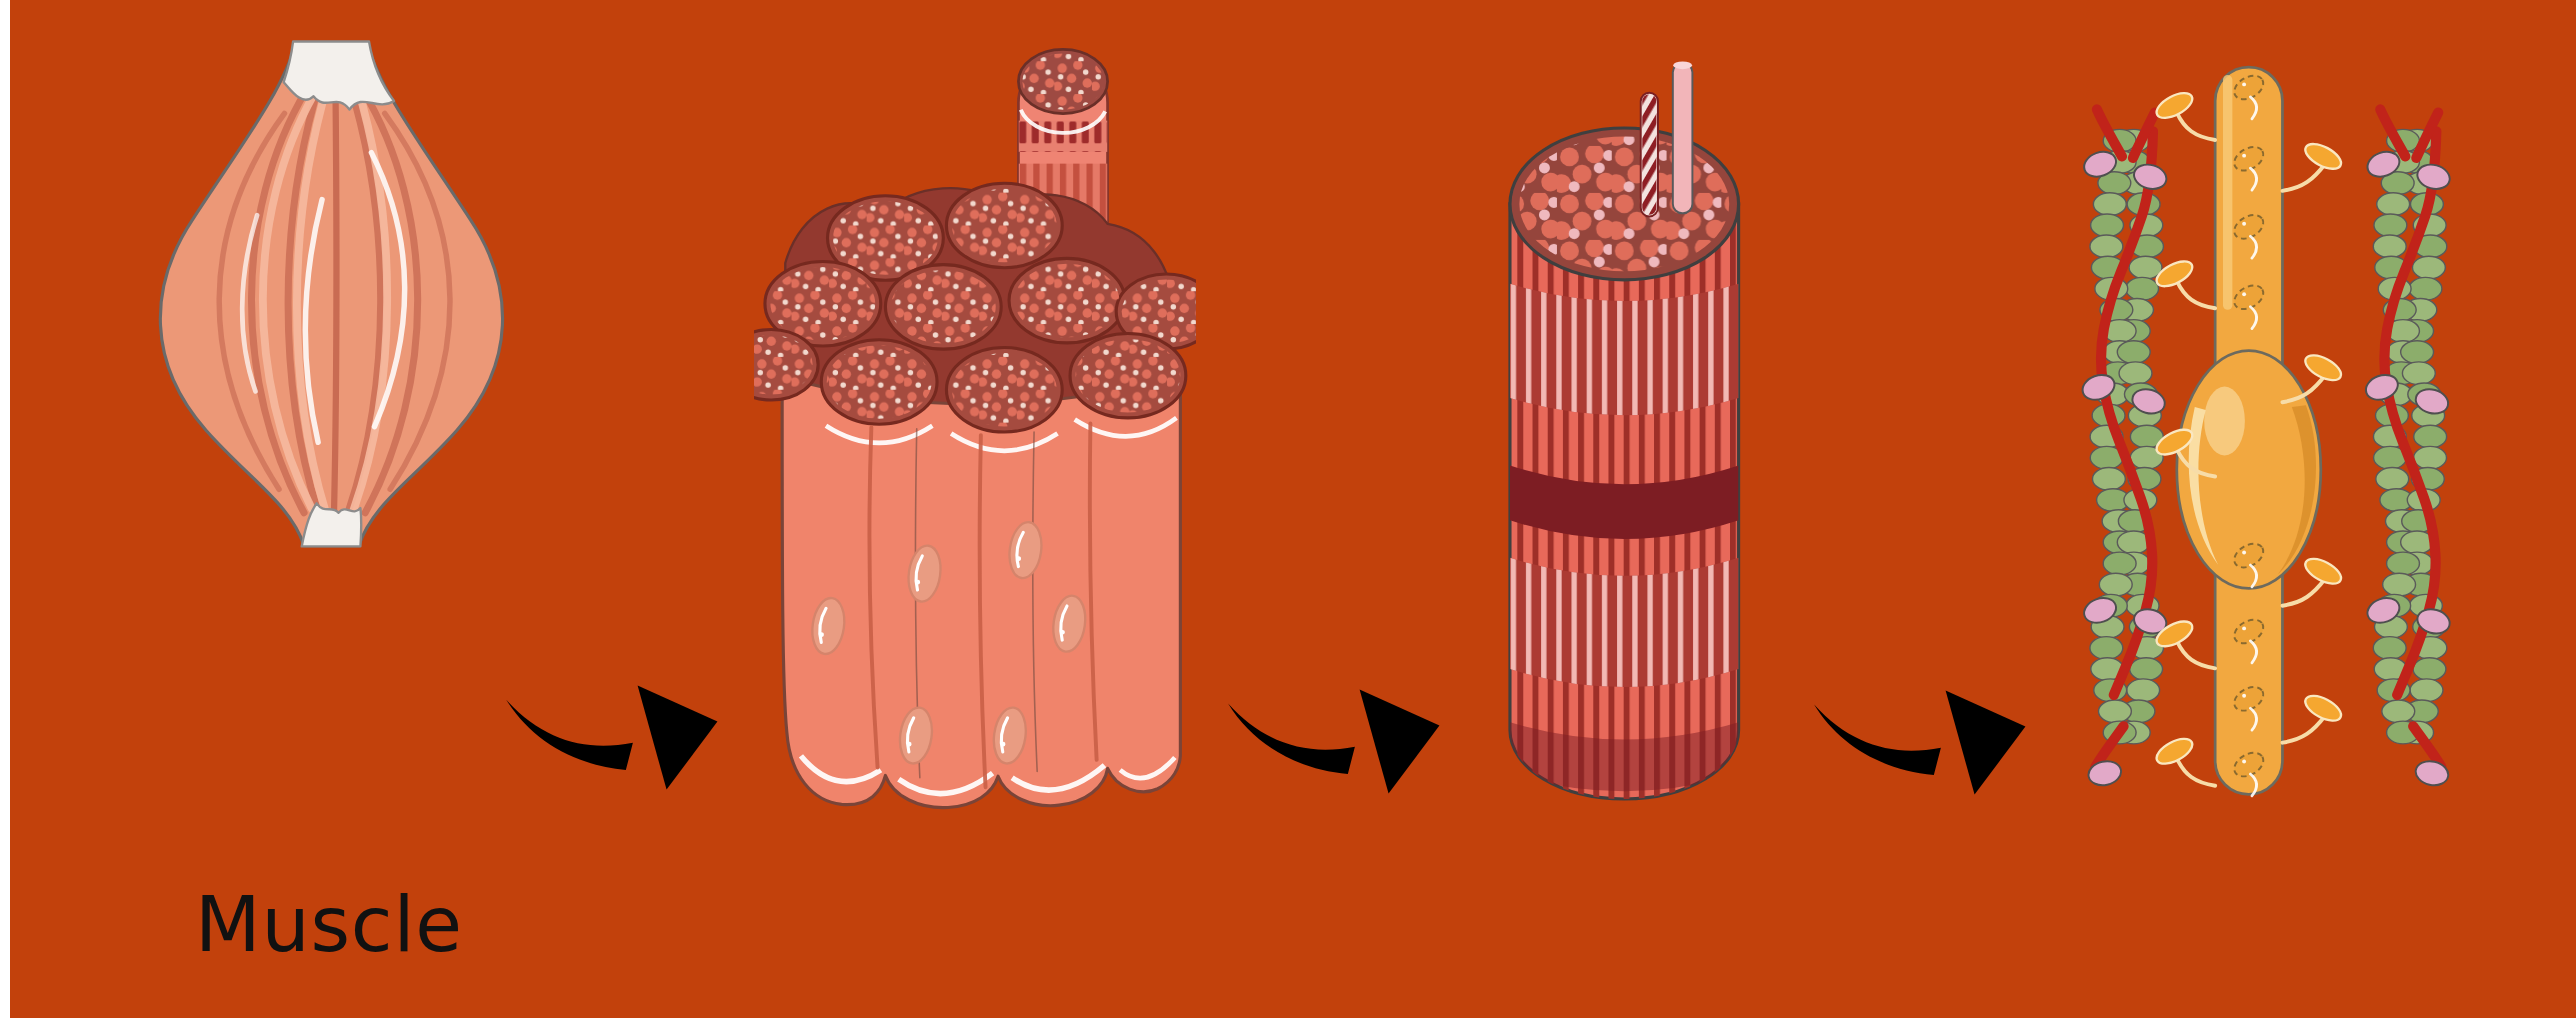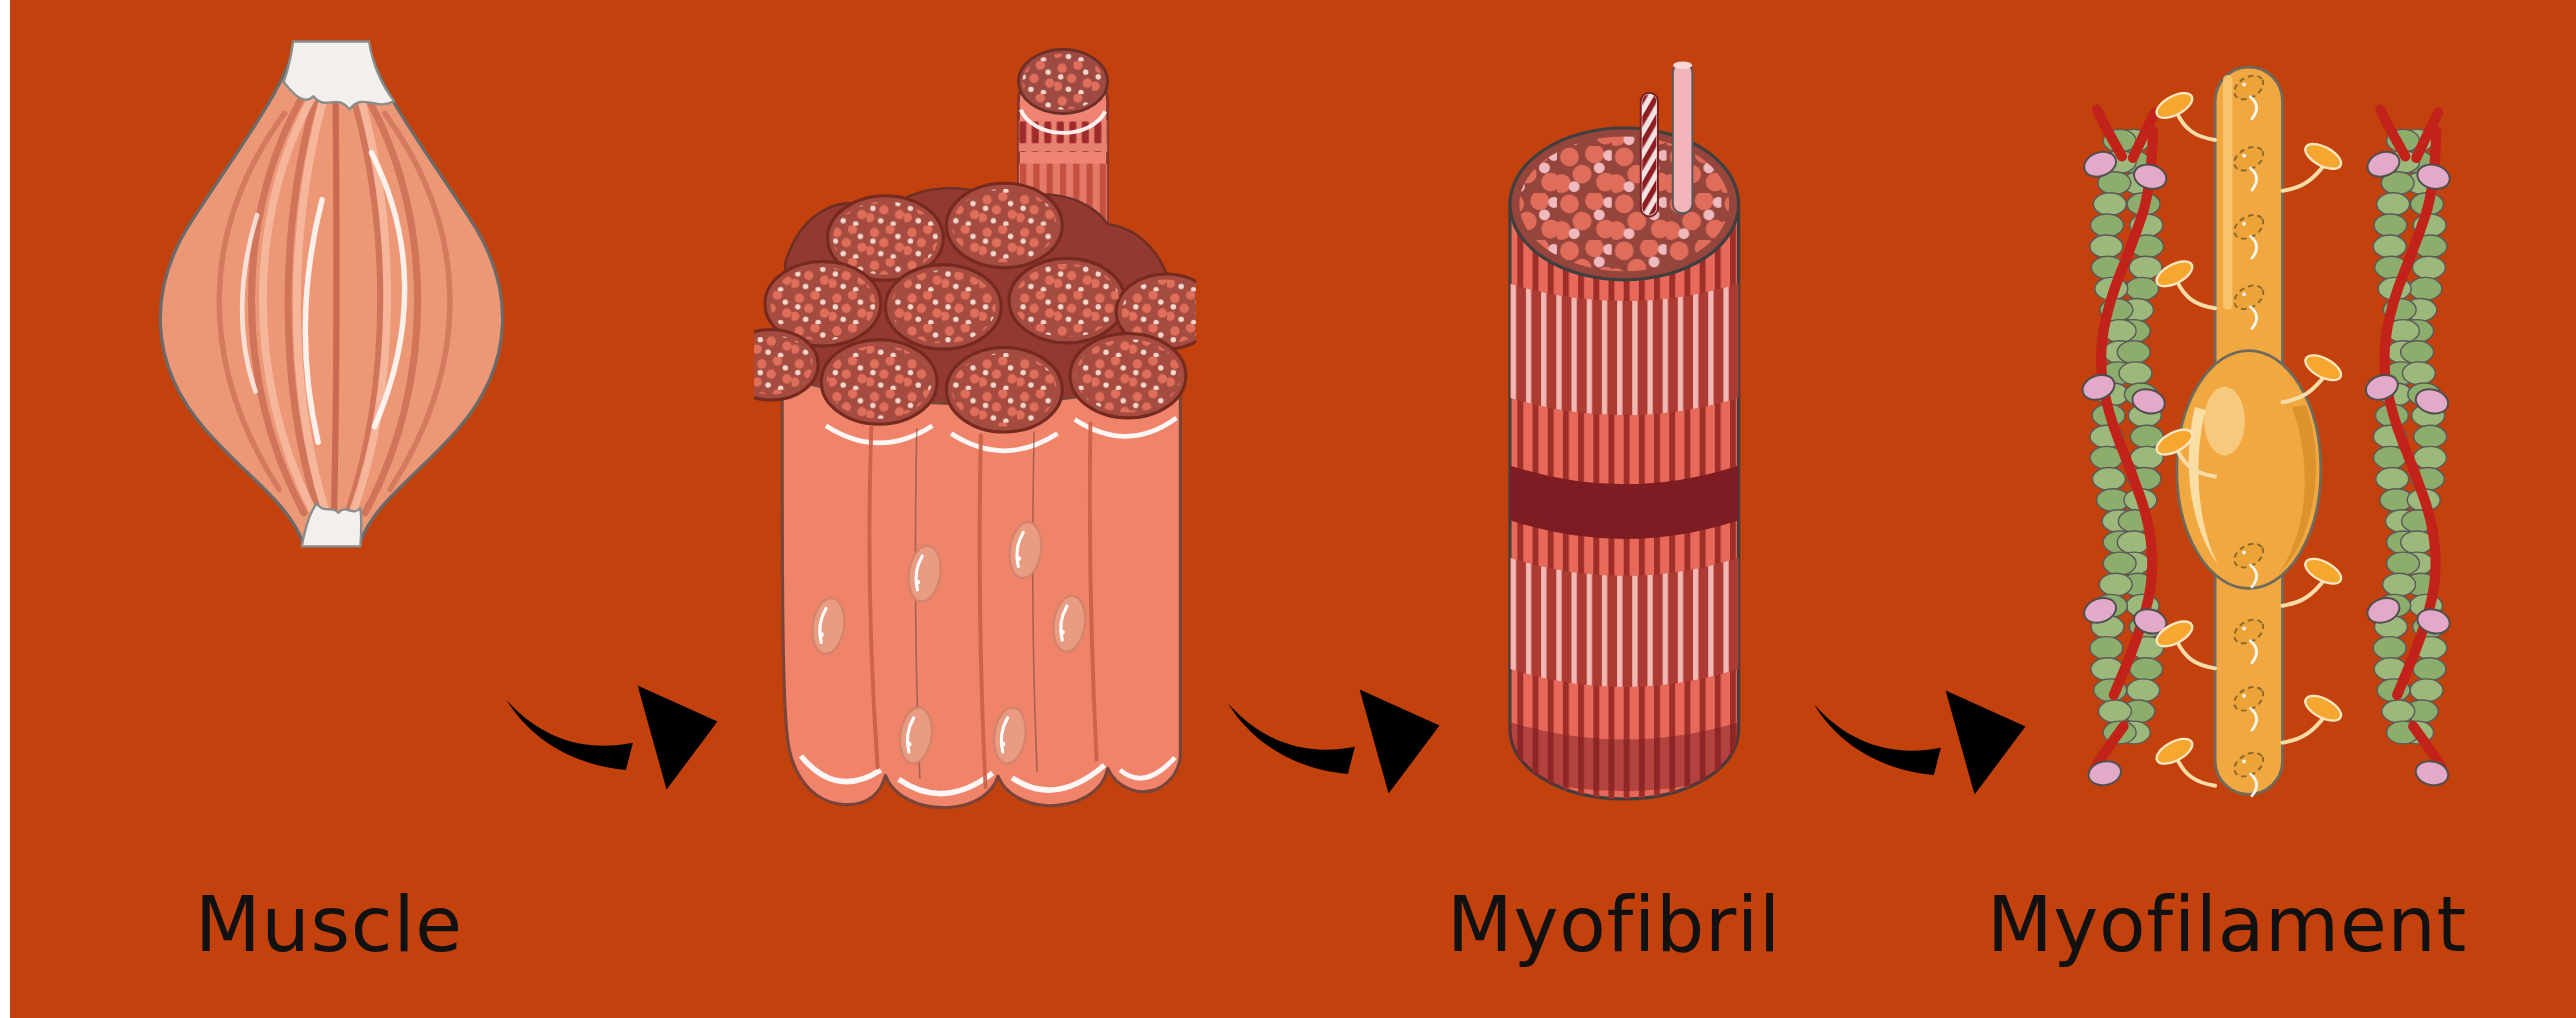--- a/index.html
+++ b/index.html
@@ -446,16 +446,14 @@
         <path d="M288,464 C314,460 327,450 343,429" fill="none" stroke="#F7DCA8" stroke-width="5" stroke-linecap="round"></path>
         <ellipse cx="340" cy="420" rx="25" ry="12" transform="rotate(28 340 420)" fill="#F5A730" stroke="#FAE7C0" stroke-width="3"></ellipse>
         <path d="M288,724 C314,720 327,710 343,689" fill="none" stroke="#F7DCA8" stroke-width="5" stroke-linecap="round"></path>
         <ellipse cx="340" cy="680" rx="25" ry="12" transform="rotate(28 340 680)" fill="#F5A730" stroke="#FAE7C0" stroke-width="3"></ellipse>
         <path d="M288,899 C314,895 327,885 343,864" fill="none" stroke="#F7DCA8" stroke-width="5" stroke-linecap="round"></path>
         <ellipse cx="340" cy="855" rx="25" ry="12" transform="rotate(28 340 855)" fill="#F5A730" stroke="#FAE7C0" stroke-width="3"></ellipse>
       </g>
   </svg>
 
   <div class="stage-label" style="left:319px;top:883px">Muscle</div>
-  <div class="stage-label" style="left:1604px;top:883px">Myofibril</div>
-  <div class="stage-label" style="left:2217px;top:883px">Myofilament</div>
 </div>
 
 
 </body></html>

